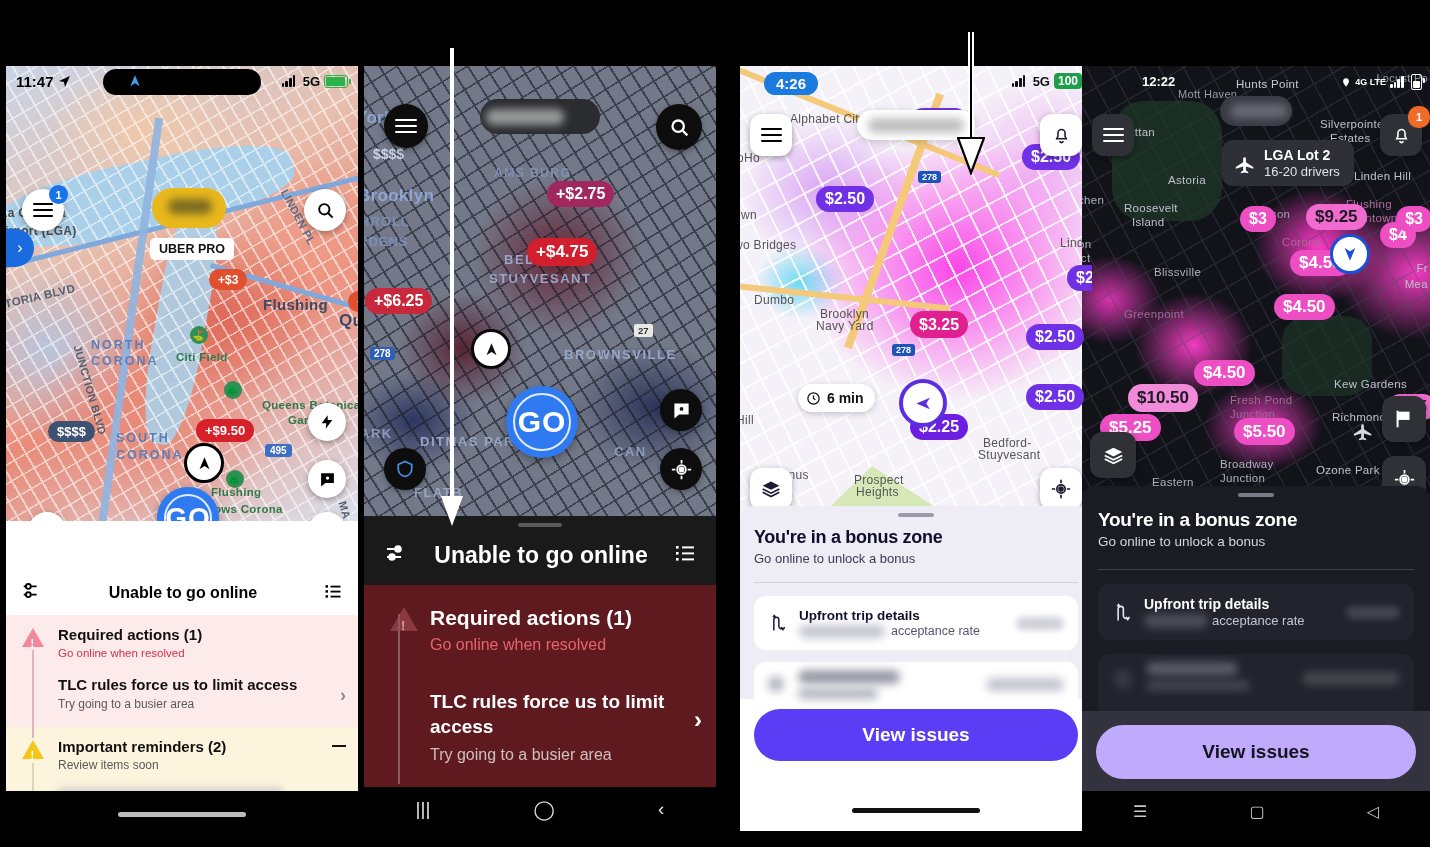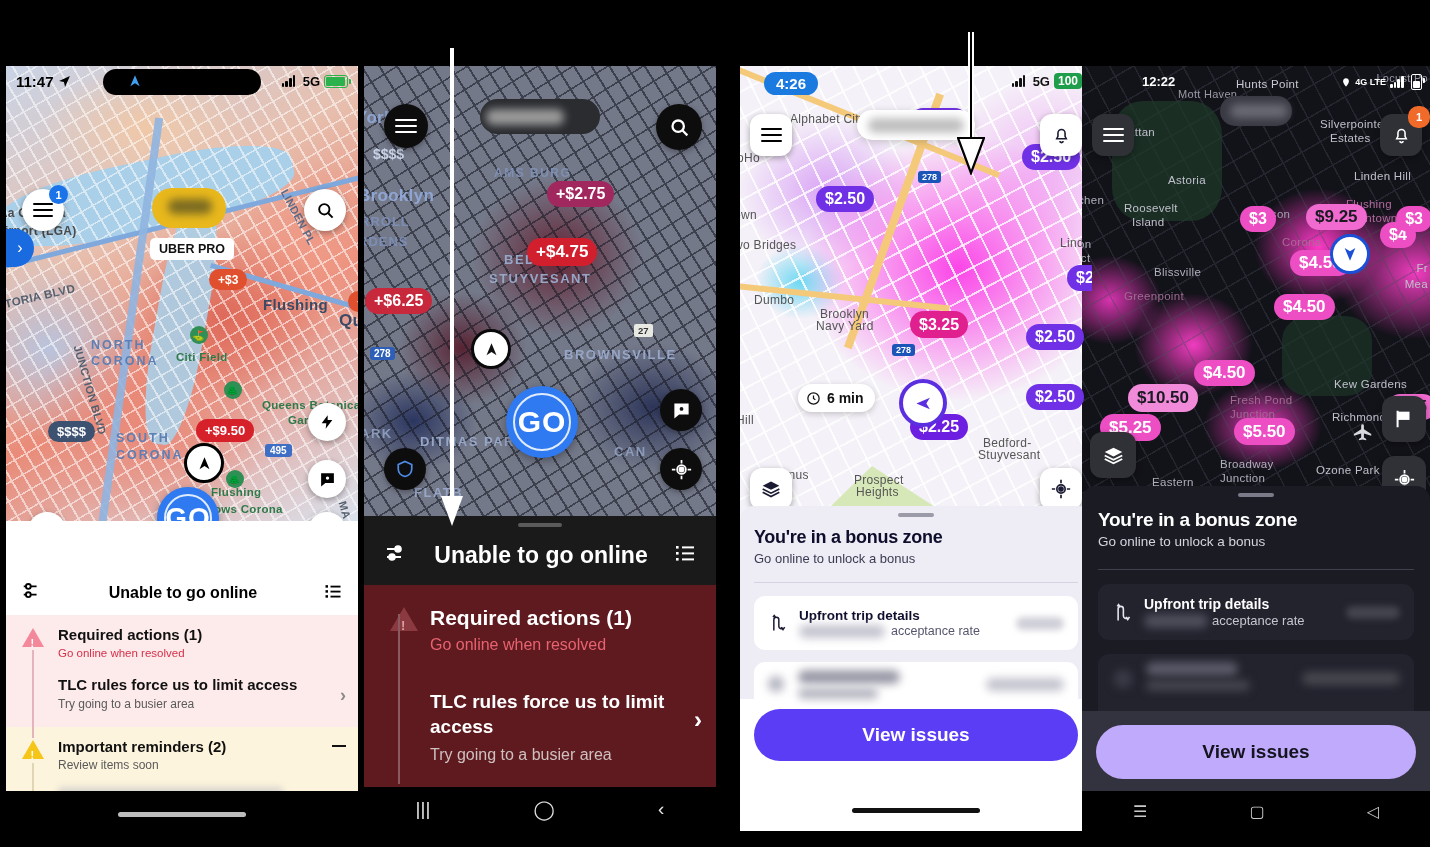--- a/index.html
+++ b/index.html
@@ -567,38 +567,45 @@
             <i></i>
             <i></i>
           </span>
       <span class="batt" style="width:9px;height:14px;border-radius:2px;">
             <span class="batt-fill" style="width:calc(100% - 2px);height:50%;top:auto"></span>
           </span>
     </div>
     <div class="notch" style="width:72px;height:30px;top:30px;background:#3a3a44;border-radius:16px;"></div>
     <div class="blurbox" style="left:148px;top:38px;width:58px;height:14px;background:#6a6a74;z-index:46;"></div>
 
+    <div style="position:absolute;left:140px;top:74px;background:#2f3037;border-radius:11px;padding:7px 14px 7px 42px;z-index:44;">
+      <svg style="position:absolute;left:12px;top:15px;" width="22" height="22" viewBox="0 0 24 24">
+            <path d="M21 15v-2l-8-5V4a1.5 1.5 0 0 0-3 0v4l-8 5v2l8-2.5V17l-2.5 1.5V20l4-1 4 1v-1.5L13 17v-4.5z" fill="#fff"></path>
+          </svg>
+      <div style="color:#fff;font-size:14px;font-weight:700;">LGA Lot 2</div>
+      <div style="color:#e2e2ea;font-size:13px;margin-top:1px;">16-20 drivers</div>
+    </div>
 
     <div class="maplbl" style="right:2px;top:6px;color:#9a9aa6;font-size:11px;font-weight:400;">Locust Po</div>
     <div class="maplbl" style="left:154px;top:12px;color:#c9c9d4;font-size:11.5px;font-weight:400;">Hunts Point</div>
     <div class="maplbl" style="left:96px;top:22px;color:#9a9aa6;font-size:11px;font-weight:400;">Mott Haven</div>
     <div class="maplbl" style="left:238px;top:52px;color:#c0c0cc;font-size:11.5px;font-weight:400;">Silverpointe</div>
     <div class="maplbl" style="left:248px;top:66px;color:#c0c0cc;font-size:11.5px;font-weight:400;">Estates</div>
     <div class="maplbl" style="left:272px;top:104px;color:#c0c0cc;font-size:11.5px;font-weight:400;">Linden Hill</div>
     <div class="maplbl" style="left:-4px;top:128px;color:#b0b0bc;font-size:11.5px;font-weight:400;">chen</div>
     <div class="maplbl" style="left:16px;top:60px;color:#c0c0cc;font-size:11.5px;font-weight:400;">Manhattan</div>
     <div class="maplbl" style="left:86px;top:108px;color:#c0c0cc;font-size:11.5px;font-weight:400;">Astoria</div>
     <div class="maplbl" style="left:42px;top:136px;color:#c0c0cc;font-size:11.5px;font-weight:400;">Roosevelt</div>
     <div class="maplbl" style="left:50px;top:150px;color:#c0c0cc;font-size:11.5px;font-weight:400;">Island</div>
     <div class="maplbl" style="left:164px;top:142px;color:#a0a0ae;font-size:11.5px;font-weight:400;">Jackson</div>
     <div class="maplbl" style="left:264px;top:132px;color:#b06a9c;font-size:11.5px;font-weight:400;">Flushing</div>
     <div class="maplbl" style="left:268px;top:146px;color:#b06a9c;font-size:11.5px;font-weight:400;">owntown</div>
     <div class="maplbl" style="left:200px;top:170px;color:#a86a94;font-size:11.5px;font-weight:400;">Corona</div>
     <div class="maplbl" style="left:72px;top:200px;color:#b0b0bc;font-size:11.5px;font-weight:400;">Blissville</div>
-    <div class="maplbl" style="left:42px;top:224px;color:#a06a92;font-size:11.5px;font-weight:400;">Greenpoint</div>
+    <div class="maplbl" style="left:42px;top:242px;color:#a06a92;font-size:11.5px;font-weight:400;">Greenpoint</div>
     <div class="maplbl" style="left:148px;top:328px;color:#a06a92;font-size:11.5px;font-weight:400;">Fresh Pond</div>
     <div class="maplbl" style="left:148px;top:342px;color:#a06a92;font-size:11.5px;font-weight:400;">Junction</div>
     <div class="maplbl" style="left:252px;top:312px;color:#c0c0cc;font-size:11.5px;font-weight:400;">Kew Gardens</div>
     <div class="maplbl" style="left:250px;top:345px;color:#c0c0cc;font-size:11.5px;font-weight:400;">Richmond Hil</div>
     <div class="maplbl" style="left:138px;top:392px;color:#b0b0bc;font-size:11.5px;font-weight:400;">Broadway</div>
     <div class="maplbl" style="left:138px;top:406px;color:#b0b0bc;font-size:11.5px;font-weight:400;">Junction</div>
     <div class="maplbl" style="left:234px;top:398px;color:#c0c0cc;font-size:11.5px;font-weight:400;">Ozone Park</div>
     <div class="maplbl" style="left:70px;top:410px;color:#b0b0bc;font-size:11.5px;font-weight:400;">Eastern</div>
     <div class="maplbl" style="left:70px;top:424px;color:#b0b0bc;font-size:11.5px;font-weight:400;">Parkway</div>
     <div class="maplbl" style="left:152px;top:438px;color:#b0b0bc;font-size:11.5px;font-weight:400;">New Lots</div>

